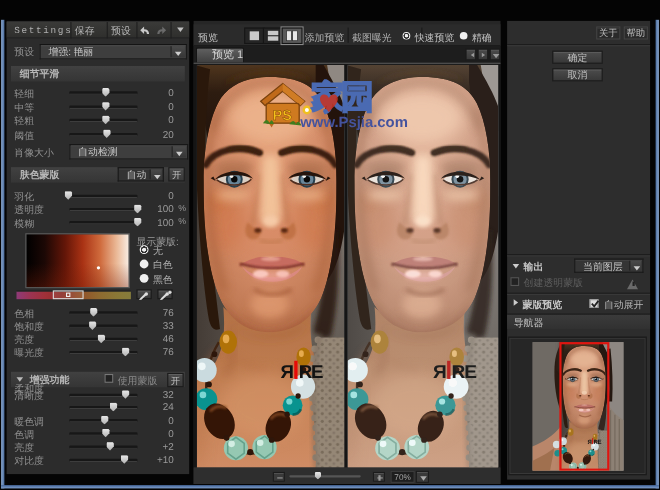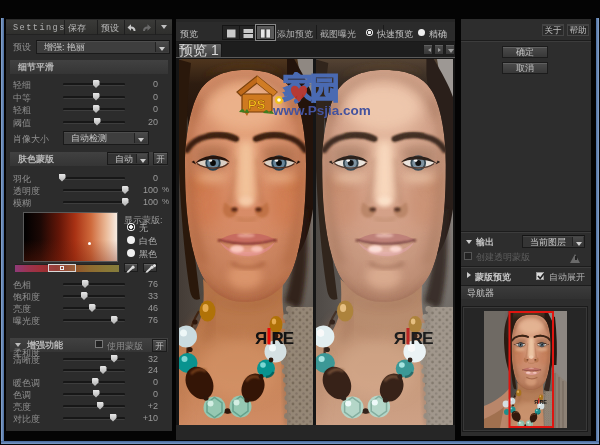--- a/index.html
+++ b/index.html
@@ -35,21 +35,21 @@
 .dda:after{content:"";position:absolute;left:3px;top:5px;border:3.5px solid transparent;border-top:4px solid #ccc}
 .btn{position:absolute;background:linear-gradient(180deg,#4c4c4c,#383838);border:1px solid #1c1c1c;box-shadow:inset 0 1px 0 rgba(255,255,255,.12);color:#c0c0c0;text-align:center}
 .chk{position:absolute;width:8px;height:8px;border:1px solid #777;background:#222}
 .radio{position:absolute;width:8px;height:8px;border-radius:50%;background:#f0f0f0}
 .radio.sel{background:radial-gradient(circle,#f0f0f0 0 28%,#333 34% 52%,#f0f0f0 58%)}
 
 #ptb{position:absolute;left:0;top:3px;width:279px;height:20px;background:#2b2b2b;border-bottom:1px solid #1a1a1a}
 .vbtn{position:absolute;top:3px;width:19px;height:15px;background:#252525;border:1px solid #151515}
 .vbtn.on{background:#5a5a5a}
 #tabrow{position:absolute;left:0;top:23px;width:279px;height:15px;background:#1d1d1d}
-#tab1{position:absolute;left:2px;top:1px;width:44px;height:14px;background:linear-gradient(180deg,#606060,#3f3f3f);border:1px solid #161616;border-bottom:none;border-radius:2px 2px 0 0;color:#d8d8d8;font-size:14px;line-height:13px;text-align:left}
+#tab1{position:absolute;left:2px;top:1px;width:44px;height:14px;background:linear-gradient(180deg,#606060,#3f3f3f);border:1px solid #161616;border-bottom:none;border-radius:2px 2px 0 0;color:#d8d8d8;font-size:10px;line-height:13px;text-align:right}
 #pharea{position:absolute;left:0;top:38px;width:279px;height:368px;background:#151515;border-top:1px solid #5a5a5a}
 #botbar{position:absolute;left:0;top:406px;width:279px;height:15px;background:#2e2e2e}
 
 .ph{position:absolute;top:1px;height:366px;overflow:hidden;background:#555}
 #ph1{left:3px;width:134px}
 #ph1 svg{filter:saturate(1.18) contrast(1.03) brightness(.99)}
 #ph2{left:140px;width:137px;filter:saturate(.76) brightness(1.12) contrast(.95)}
 .ph svg{position:absolute;left:0;top:0}
 </style></head><body>
 <div id="win">
@@ -287,21 +287,21 @@
       <div class="track" style="top:89px;left:57px;width:62px">
         <div class="thumb" style="left:29.5px"></div>
       </div>
       <div class="val" style="top:85px">0</div>
 <div class="lbl" style="top:97.5px">阈值</div>
       <div class="track" style="top:101.5px;left:57px;width:62px">
         <div class="thumb" style="left:30.5px"></div>
       </div>
       <div class="val" style="top:97.5px">20</div>
 <div class="lbl" style="top:114px">肖像大小</div>
-<div class="ddl" style="left:57px;top:112px;width:86px">自动检测<div class="dda"></div></div>
+<div class="ddl" style="left:57px;top:112px;width:108px">自动检测<div class="dda"></div></div>
 <div class="shead" style="top:133px">肤色蒙版</div>
 <div class="ddl" style="left:101px;top:133px;width:42px;height:13px;background:#333">自动<div class="dda" style="width:11px"></div></div>
 <div class="btn" style="left:147px;top:133px;width:15px;height:13px;font-size:8.5px;line-height:12px">开</div>
 <div class="lbl" style="top:153.5px">羽化</div>
       <div class="track" style="top:157.5px;left:57px;width:62px">
         <div class="thumb" style="left:-4.5px"></div>
       </div>
       <div class="val" style="top:153.5px">0</div>
 <div class="lbl" style="top:166px">透明度</div>
       <div class="track" style="top:170px;left:57px;width:62px">
@@ -456,20 +456,35 @@
  <circle cx="46" cy="28" r="4" fill="#f0c020"></circle>
           <circle cx="46" cy="28" r="1.8" fill="#fff"></circle>
 </svg>
 <text x="0" y="0" style="position:absolute"></text>
 <svg width="110" height="56" viewBox="0 0 110 56" style="position:absolute;left:48px;top:0">
  <text x="2" y="26" font-family="Liberation Sans,sans-serif" font-size="30" font-weight="bold" fill="none" stroke="#4a6ab2" stroke-width="1.5" letter-spacing="-3">家园</text>
  <path d="M18,17 C16,12 9,13 10,19 C11,24 15,26 18,30 C21,26 25,24 26,19 C27,13 20,12 18,17 Z" fill="#c23527" opacity=".9"></path>
 </svg>
 <div style="position:absolute;left:40px;top:31px;font-size:13.5px;font-weight:bold;color:#44539e;font-family:'Liberation Sans',sans-serif">www.Psjia.com</div>
 </div>
+    <div id="botbar">
+        <div class="btn" style="left:72px;top:4px;width:11px;height:9px;background:#3a3a3a">
+          <span style="position:absolute;left:2.5px;top:3.5px;width:5px;height:1.2px;background:#9a9a9a"></span>
+        </div>
+<div style="position:absolute;left:87px;top:7px;width:65px;height:2px;background:#555;border-radius:1px"></div>
+<div class="thumb" style="left:110px;top:4px;position:absolute;width:6px;height:7px"></div>
+<div class="btn" style="left:163px;top:4px;width:11px;height:9px;background:#3a3a3a">
+          <span style="position:absolute;left:2.5px;top:3.5px;width:5px;height:1.2px;background:#9a9a9a"></span>
+          <span style="position:absolute;left:4.4px;top:1.6px;width:1.2px;height:5px;background:#9a9a9a"></span>
+        </div>
+<div style="position:absolute;left:179px;top:3px;width:22px;height:11px;background:#1e1e1e;border:1px solid #3e3e3e;color:#a8a8a8;font-size:7.5px;line-height:10px;text-align:center">70%</div>
+<div class="btn" style="left:202px;top:3px;width:12px;height:11px;background:#3a3a3a">
+          <span style="position:absolute;left:2.5px;top:4px;border:3px solid transparent;border-top:4px solid #aaa"></span>
+        </div>
+      </div>
   </div>
 
   <div id="rp">
 <div class="btn" style="left:81px;top:5px;width:22px;height:12px;font-size:8.5px;line-height:11px;background:#2a2a2a;border-color:#444">关于</div>
 <div class="btn" style="left:106px;top:5px;width:22px;height:12px;font-size:8.5px;line-height:11px;background:#2a2a2a;border-color:#444">帮助</div>
 <div style="position:absolute;left:0;top:21px;width:130px;height:1px;background:#1c1c1c;box-shadow:0 1px 0 #3c3c3c"></div>
 <div class="btn" style="left:41px;top:27px;width:46px;height:12px;font-size:9px;line-height:11px">确定</div>
 <div class="btn" style="left:41px;top:43px;width:46px;height:12px;font-size:9px;line-height:11px">取消</div>
 <div style="position:absolute;left:0;top:212px;width:130px;height:1px;background:#1c1c1c;box-shadow:0 1px 0 #3c3c3c"></div>
 <span style="position:absolute;left:5px;top:221px;border:3.5px solid transparent;border-top:4px solid #ccc"></span>

